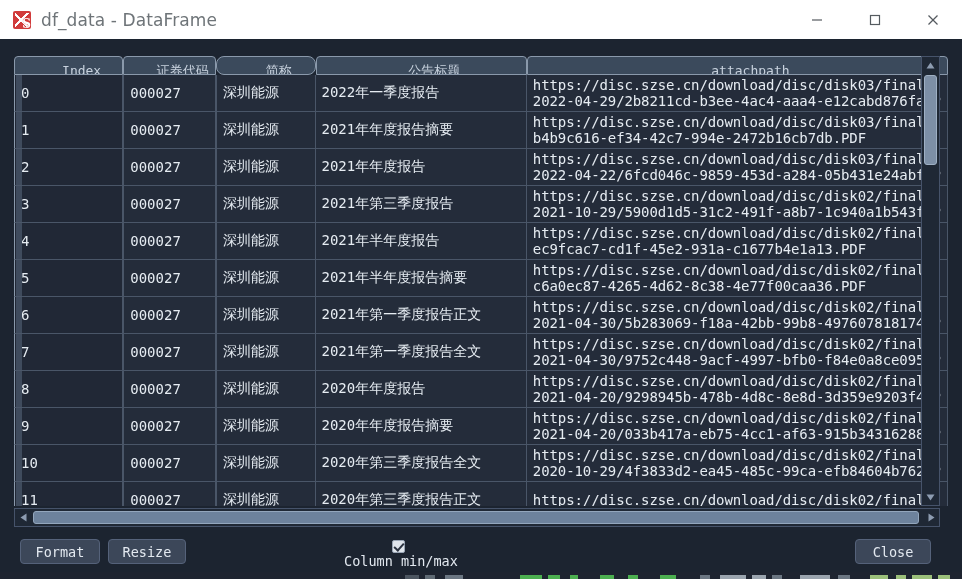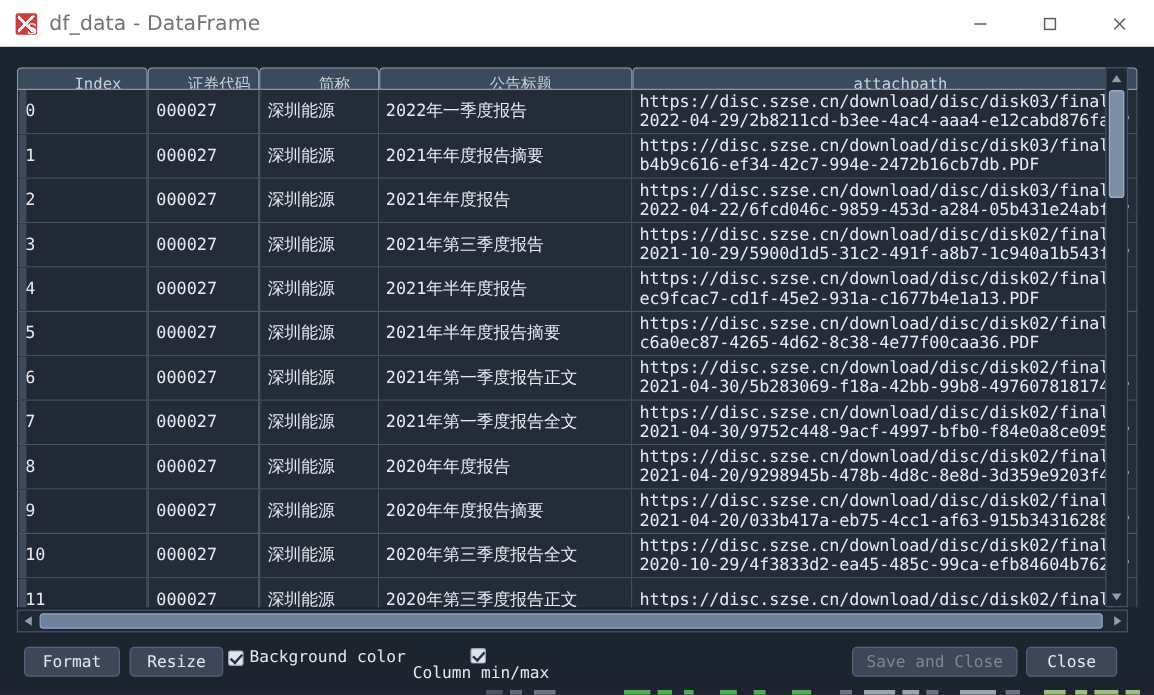--- a/index.html
+++ b/index.html
@@ -369,21 +369,21 @@
   <div class="table-area">
     <table class="grid" id="grid">
       <thead>
         <tr class="hdr-row" id="hdr-row">
             <th style="width: 110px;">
               <span>Index</span>
             </th>
             <th style="width: 93px;">
               <span>证券代码</span>
             </th>
-            <th style="width: 100px;">
+            <th style="width: 100px; border-radius: 8px;">
               <span>简称</span>
             </th>
             <th style="width: 212px;">
               <span>公告标题</span>
             </th>
             <th style="width: 392px;">
               <span>attachpath</span>
             </th>
           </tr>
       </thead>
@@ -633,30 +633,25 @@
       <svg width="7" height="9" viewBox="0 0 7 9">
           <polygon points="0.5,0.5 0.5,8.5 6.5,4.5" fill="#8d9cb1"></polygon>
         </svg>
     </div>
   </div>
 
   <div class="bottombar">
     <div class="btn" id="btn-format">Format</div>
     <div class="btn" id="btn-resize">Resize</div>
 
-    <div class="chk" id="chk-bg">
-      <span class="box"></span>
-      <span>Background color</span>
-    </div>
     <div class="chk" id="chk-minmax">
       <span class="box"></span>
       <span>Column min/max</span>
     </div>
 
-    <div class="btn disabled" id="btn-saveclose">Save and Close</div>
     <div class="btn" id="btn-close">Close</div>
   </div>
 
   <div class="bg-strip" id="bg-strip">
       <div class="seg" style="left: 405px; width: 14px; background: rgb(76, 85, 96);"></div>
       <div class="seg" style="left: 425px; width: 10px; background: rgb(95, 106, 116);"></div>
       <div class="seg" style="left: 445px; width: 18px; background: rgb(107, 118, 130);"></div>
       <div class="seg" style="left: 520px; width: 22px; background: rgb(76, 175, 80);"></div>
       <div class="seg" style="left: 548px; width: 12px; background: rgb(76, 175, 80);"></div>
       <div class="seg" style="left: 570px; width: 8px; background: rgb(76, 175, 80);"></div>

